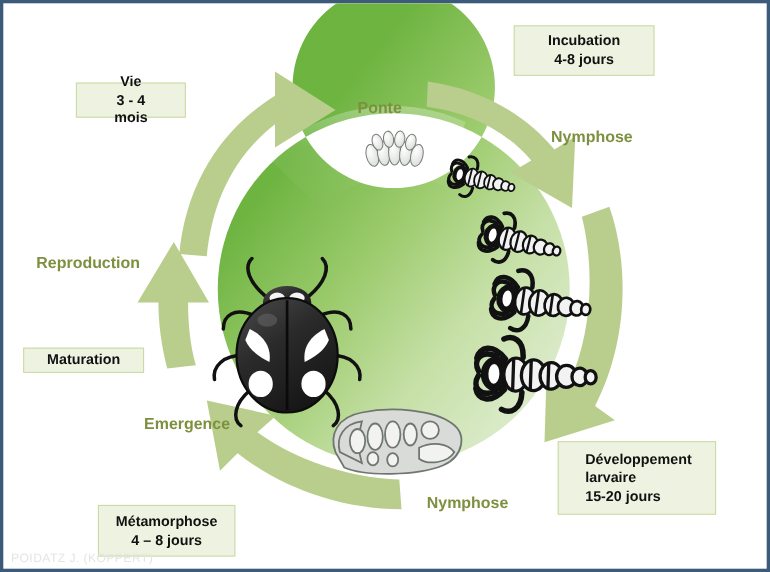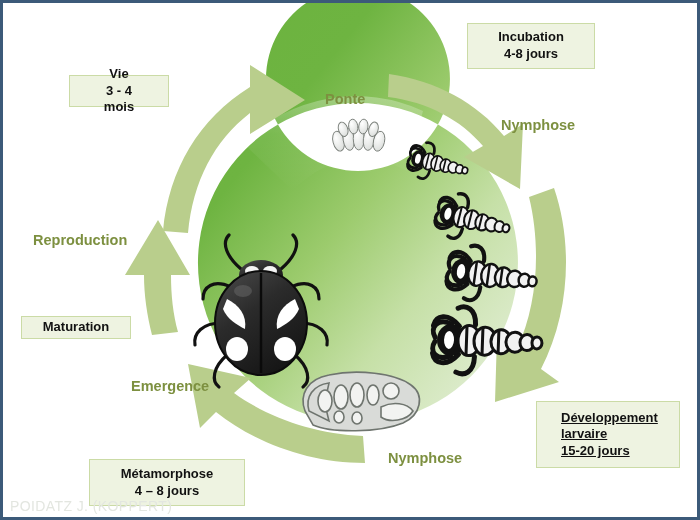--- a/index.html
+++ b/index.html
@@ -8,21 +8,21 @@
   #canvas{position:absolute;left:0;top:0;width:700px;height:520px;}
 
   .box{position:absolute;background:#eef3e1;border:1px solid #cbdba6;box-sizing:border-box;
        color:#111111;font-weight:bold;font-size:13px;line-height:1.28;
        display:flex;flex-direction:column;justify-content:center;padding:4px 24px;}
   .box.center{align-items:center;text-align:center;}
   .box.left{align-items:flex-start;text-align:left;}
 
   .stage-label{position:absolute;color:#7d9040;font-weight:bold;font-size:14.5px;white-space:nowrap;}
 
-  .credit{position:absolute;left:7px;bottom:3px;color:#e3e6e0;font-size:14px;letter-spacing:.4px;white-space:nowrap;}
+  .credit{position:absolute;left:7px;bottom:3px;color:#e3e6e0;font-size:11px;letter-spacing:.4px;white-space:nowrap;}
 </style>
 </head>
 <body>
 
 <div id="stage">
 
   <svg id="canvas" viewBox="0 0 700 520">
     <defs>
 
       <linearGradient id="ringGrad" x1="0.12" y1="0.08" x2="0.92" y2="0.95">
@@ -283,27 +283,27 @@
   <div class="box center" style="left:66px;top:72px;width:100px;height:32px;">
     <span>Vie</span>
     <span>3 - 4 mois</span>
   </div>
 
   <div class="box center" style="left:464px;top:20px;width:128px;height:46px;">
     <span>Incubation</span>
     <span>4-8 jours</span>
   </div>
 
-  <div class="box left" style="left:533px;top:398px;width:144px;height:67px;text-decoration:underline;">
+  <div class="box left" style="left:504px;top:398px;width:144px;height:67px;">
     <span>Développement</span>
     <span>larvaire</span>
     <span>15-20 jours</span>
   </div>
 
-  <div class="box center" style="left:86px;top:456px;width:156px;height:47px;">
+  <div class="box center" style="left:86px;top:456px;width:125px;height:47px;">
     <span>Métamorphose</span>
     <span>4 – 8 jours</span>
   </div>
 
   <div class="box center" style="left:18px;top:313px;width:110px;height:23px;">
     <span>Maturation</span>
   </div>
 
   <div class="credit">POIDATZ J. (KOPPERT)</div>
 

